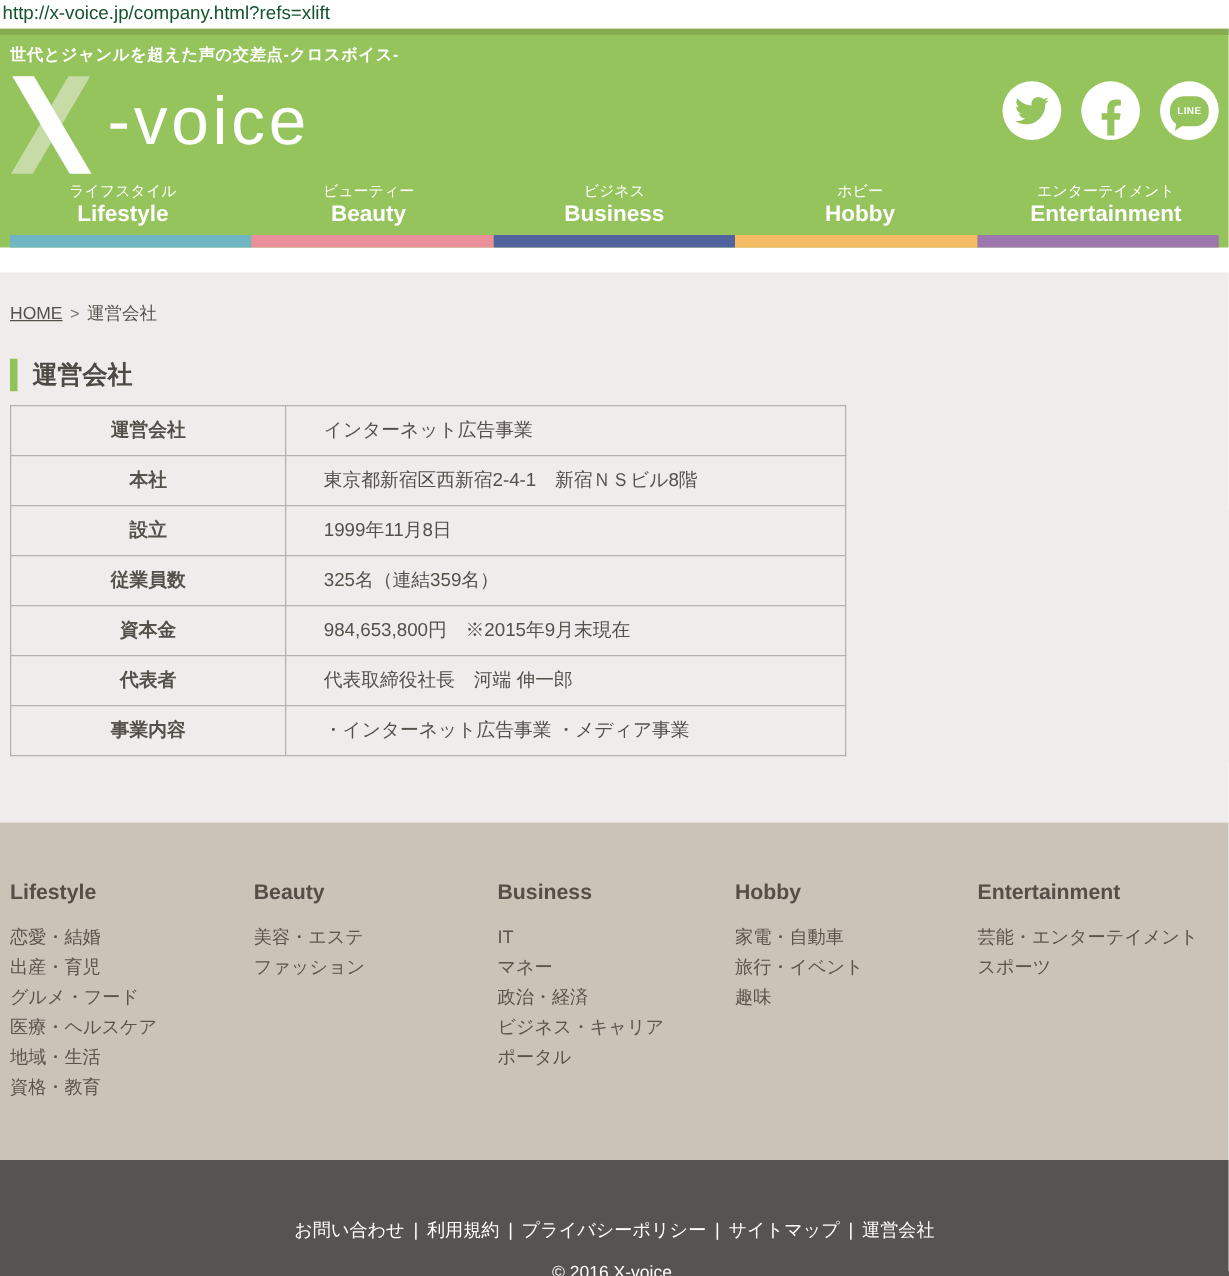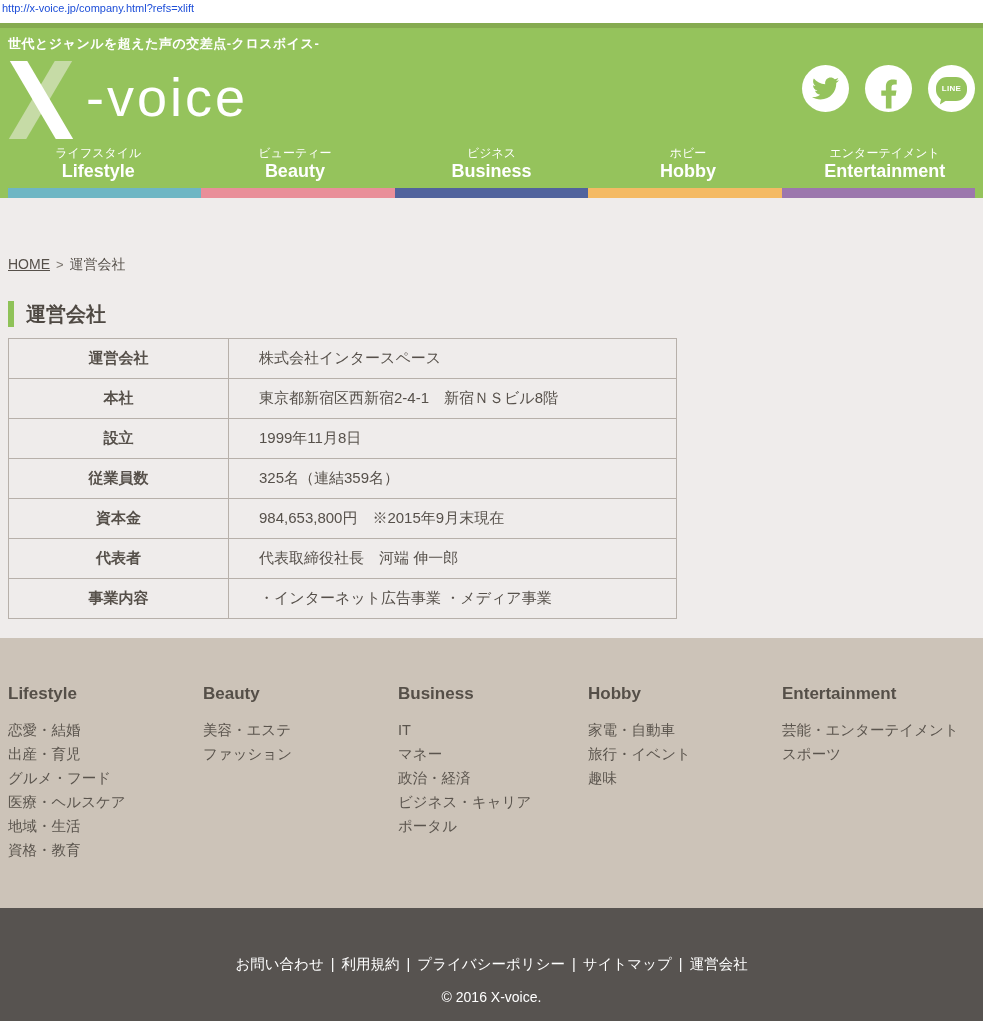--- a/index.html
+++ b/index.html
@@ -4,22 +4,22 @@
 <style>
   * { margin:0; padding:0; box-sizing:border-box; }
   html,body { width:983px; }
   body {
     font-family:"Liberation Sans", sans-serif;
     background:#ffffff;
     color:#56504a;
   }
   
   .url-bar {
-    height:23px; background:#ffffff; color:#1d4ed8;
-    font-size:11px; padding:2px 4px 16px 2px;
+    height:23px; background:#ffffff; color:#14532d;
+    font-size:15px; padding:2px 4px 16px 2px;
   }
   
   .header { background:#95c35c; }
   .header-topline { height:5px; background:#86ab50; }
   .tagline {
     color:#fff; font-weight:bold; font-size:13px;
     padding:7px 8px 6px 8px; letter-spacing:.5px;
   }
   .logo-row {
     display:flex; justify-content:space-between; align-items:flex-start;
@@ -53,21 +53,21 @@
   }
   
   .nav { display:flex; padding-bottom:6px; }
   .nav-item { flex:1; text-align:center; color:#fff; cursor:pointer; }
   .nav-jp { font-size:12px; line-height:16px; }
   .nav-en { font-size:18px; line-height:21px; font-weight:bold; }
   .nav-strip { display:flex; margin:0 8px; height:10px; }
   .nav-strip .seg { flex:1; }
   
   .content { background:#efeceb; height:440px; padding:0 8px; }
-  .breadcrumb { padding-top:58px; font-size:14px; color:#56504a; }
+  .breadcrumb { padding-top:24px; font-size:14px; color:#56504a;margin-top:20px; }
   .breadcrumb a { color:#56504a; text-decoration:underline; cursor:pointer; }
   .breadcrumb .sep { margin:0 6px; color:#7a746e; font-size:13px; }
   .page-title {
     margin-top:27px; font-size:20px; font-weight:bold; color:#4f4943;
     border-left:6px solid #8fc258; padding-left:12px; line-height:26px;
   }
   table.company {
     margin-top:11px; width:669px; border-collapse:collapse;
     font-size:15px; color:#56504a;
   }
@@ -170,21 +170,21 @@
   <div class="breadcrumb">
     <a>HOME</a><span class="sep">&gt;</span><span>運営会社</span>
   </div>
 
   <h1 class="page-title">運営会社</h1>
 
   <table class="company">
     <tbody>
       <tr>
         <td class="cell-label">運営会社</td>
-        <td class="cell-value">株式会社インタースペース</td>
+        <td class="cell-value">インターネット広告事業</td>
       </tr>
       <tr>
         <td class="cell-label">本社</td>
         <td class="cell-value">東京都新宿区西新宿2-4-1　新宿ＮＳビル8階</td>
       </tr>
       <tr>
         <td class="cell-label">設立</td>
         <td class="cell-value">1999年11月8日</td>
       </tr>
       <tr>

